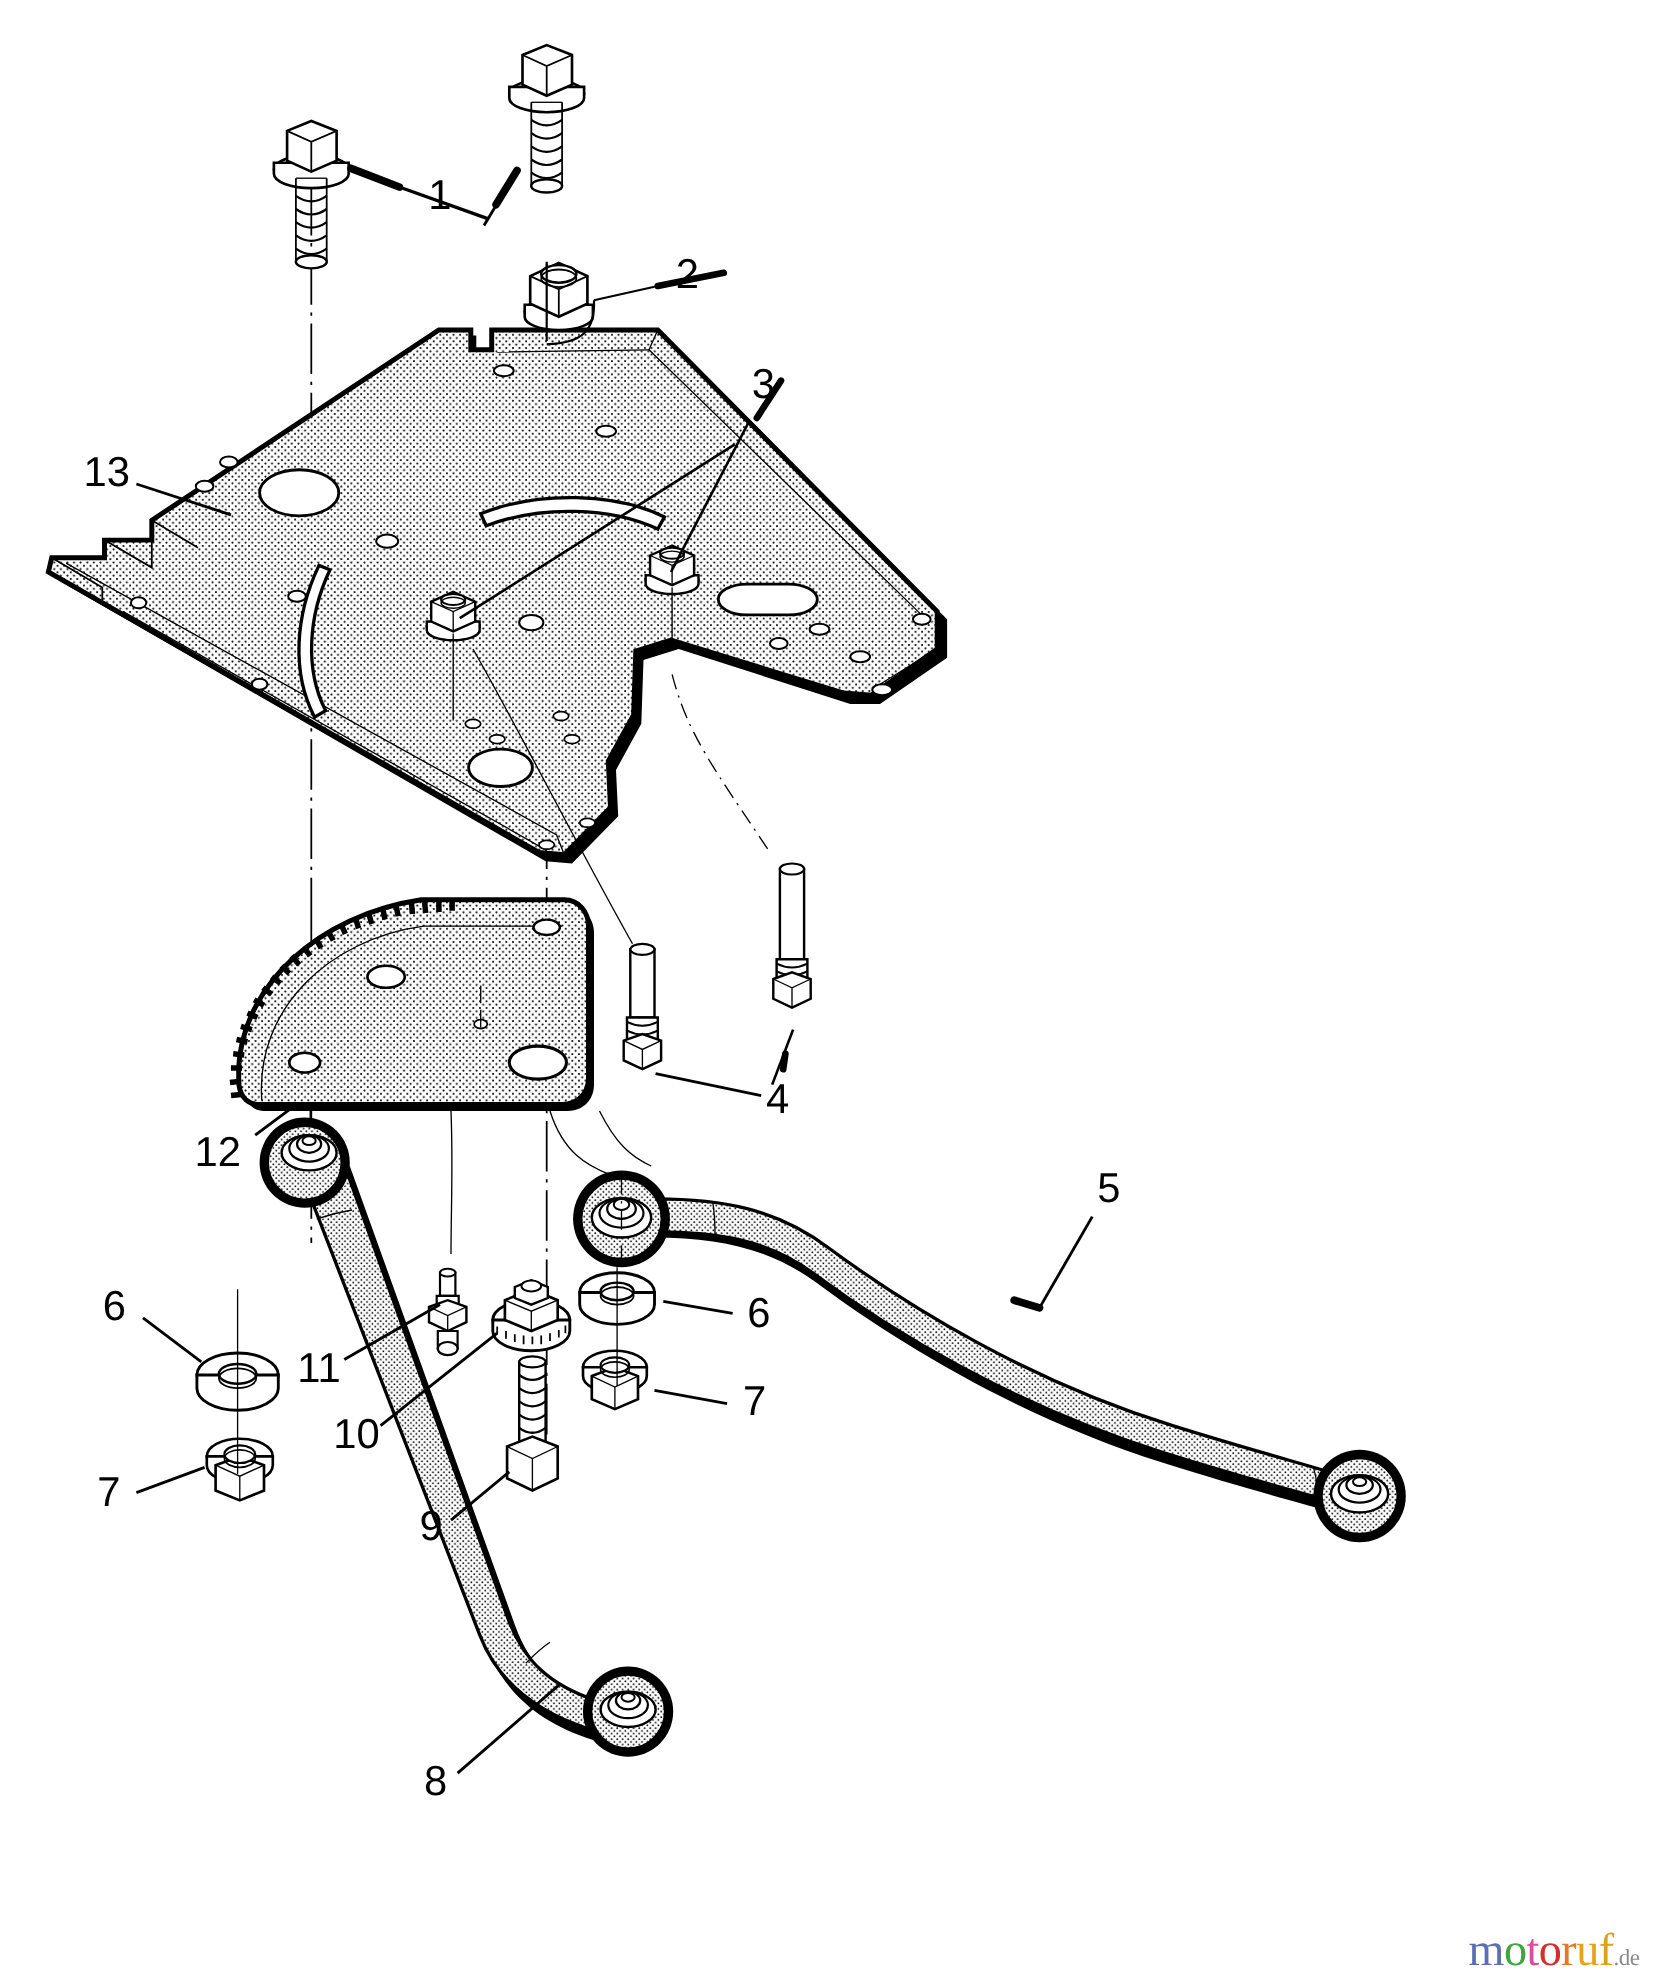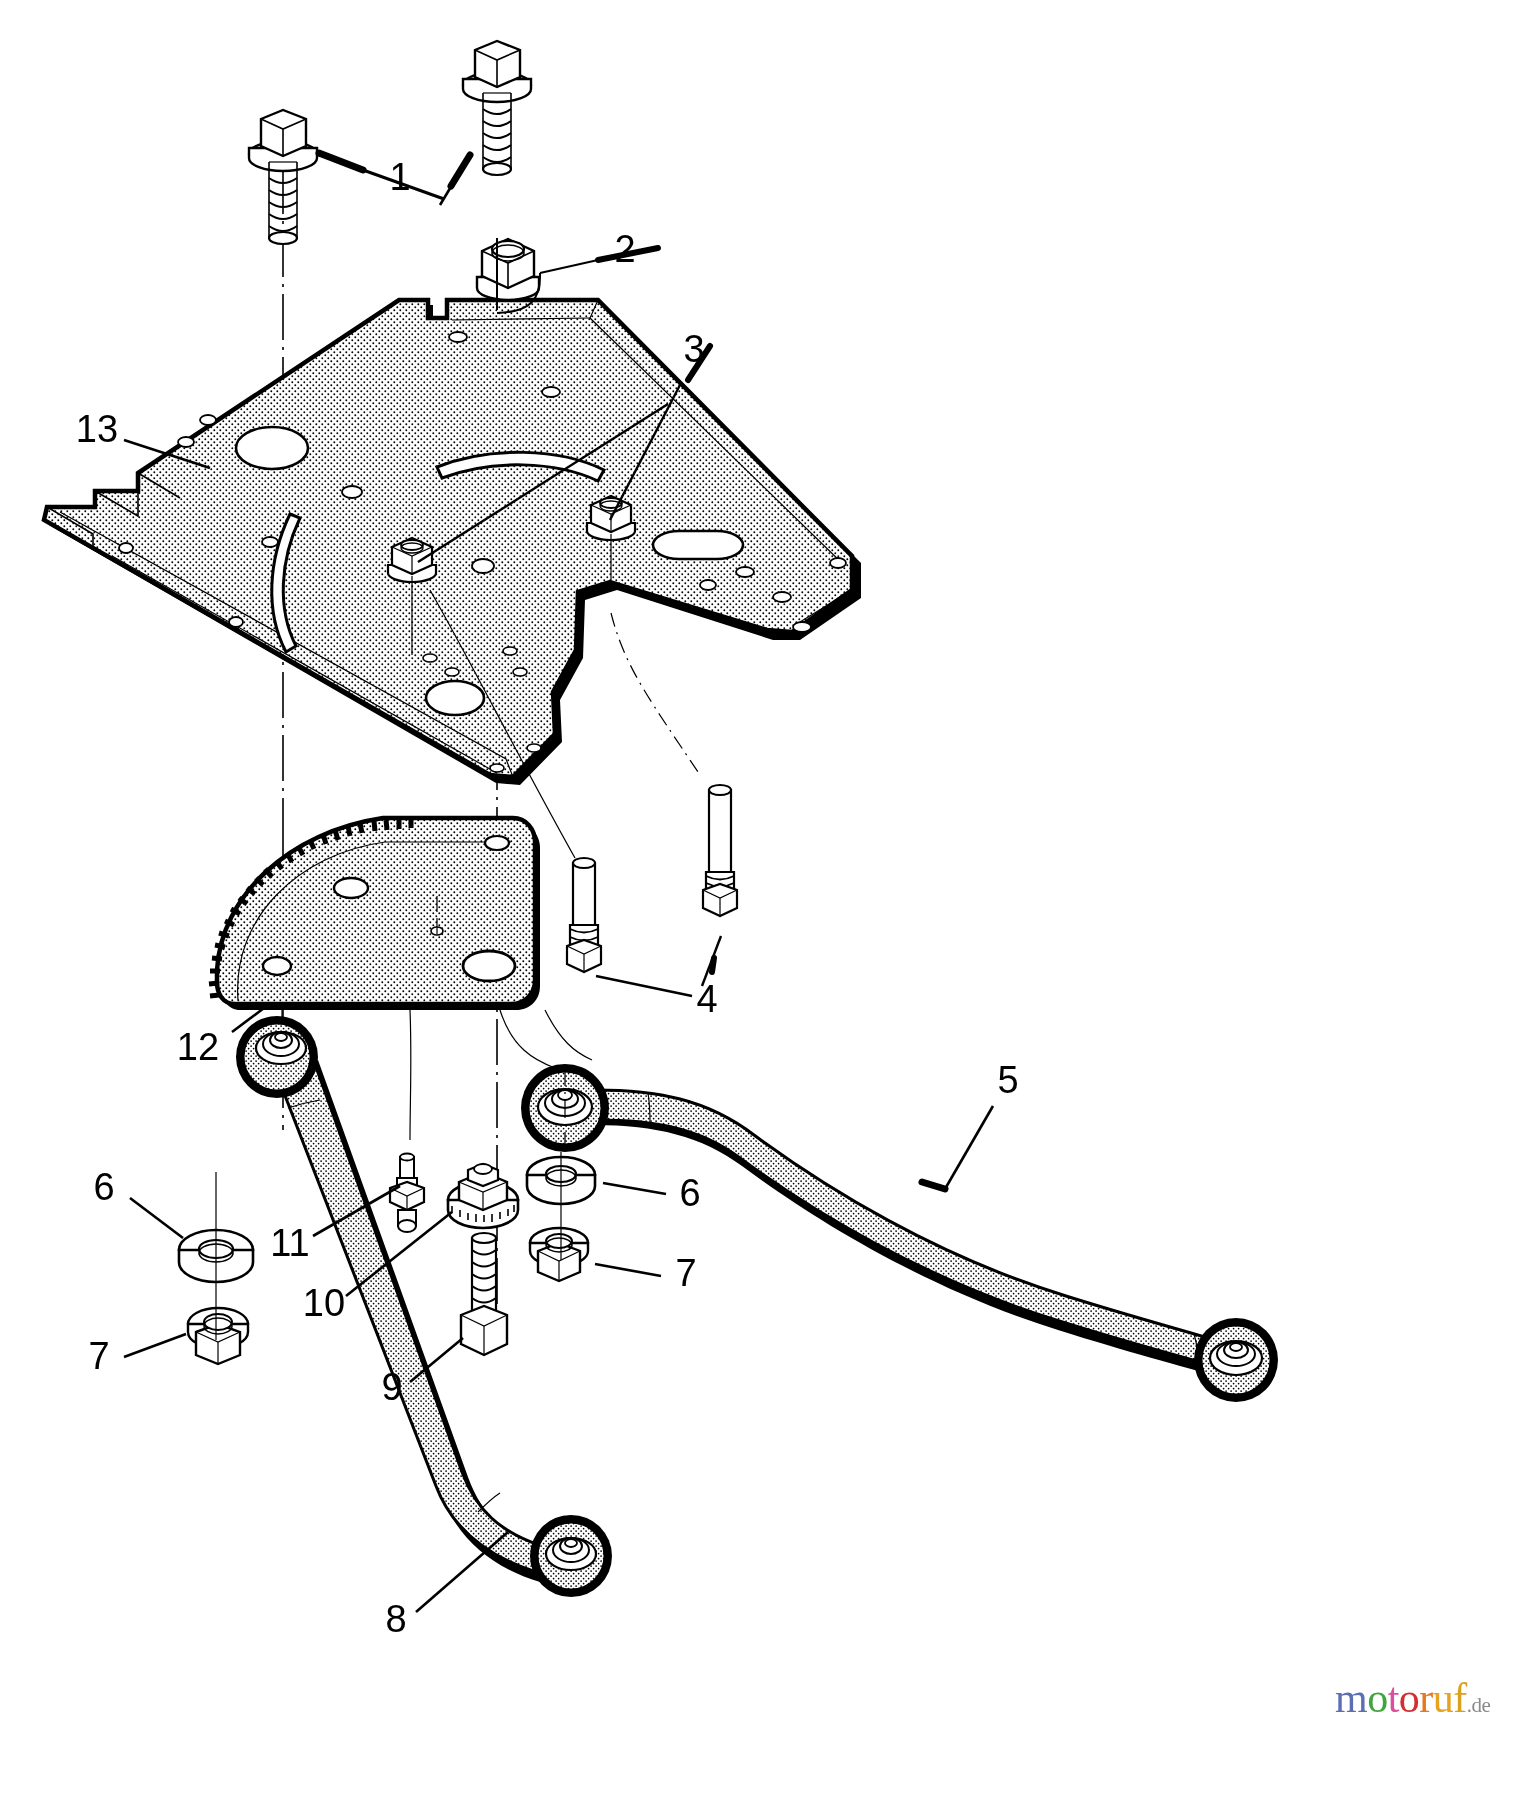--- a/index.html
+++ b/index.html
@@ -3,21 +3,21 @@
 <meta charset="utf-8">
 <style>
   html,body{margin:0;padding:0;background:#ffffff;}
   body{width:1520px;height:1800px;overflow:hidden;
        font-family:"Liberation Sans", sans-serif;}
   #stage{position:relative;width:1520px;height:1800px;background:#fff;}
   svg#diagram{position:absolute;left:0;top:0;width:1520px;height:1800px;display:block;}
   .num{font-family:"Liberation Sans", sans-serif;font-size:38px;fill:#000;}
   .thin{stroke:#000;fill:none;stroke-width:1.6;}
   .hair{stroke:#000;fill:none;stroke-width:1.2;}
-  #brand{position:absolute;left:1335px;top:1677px;
+  #brand{position:absolute;left:1335px;top:1752px;
          font-family:"Liberation Serif", serif;font-size:42px;
          letter-spacing:-0.5px;white-space:nowrap;line-height:1;text-align:center;}
   #brand span{display:inline;}
   #brand .de{font-size:21px;color:#8a8a8a;font-family:"Liberation Serif",serif;}
 </style>
 </head>
 <body>
 
 <div id="stage">
 

